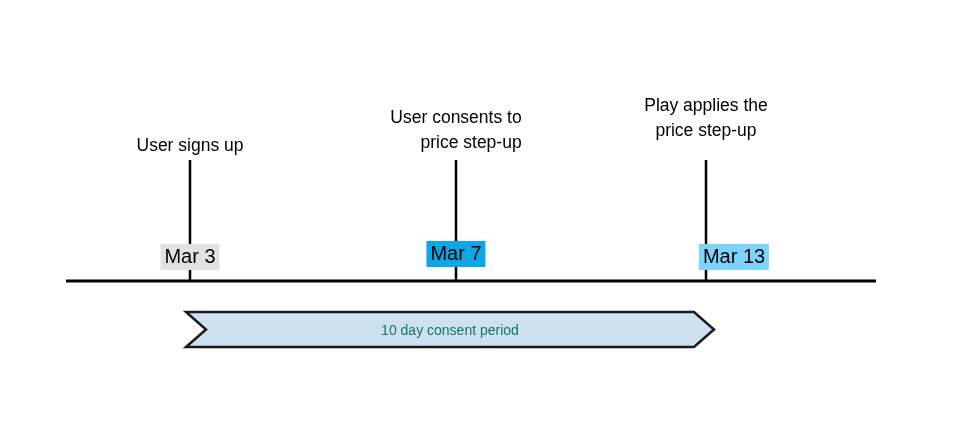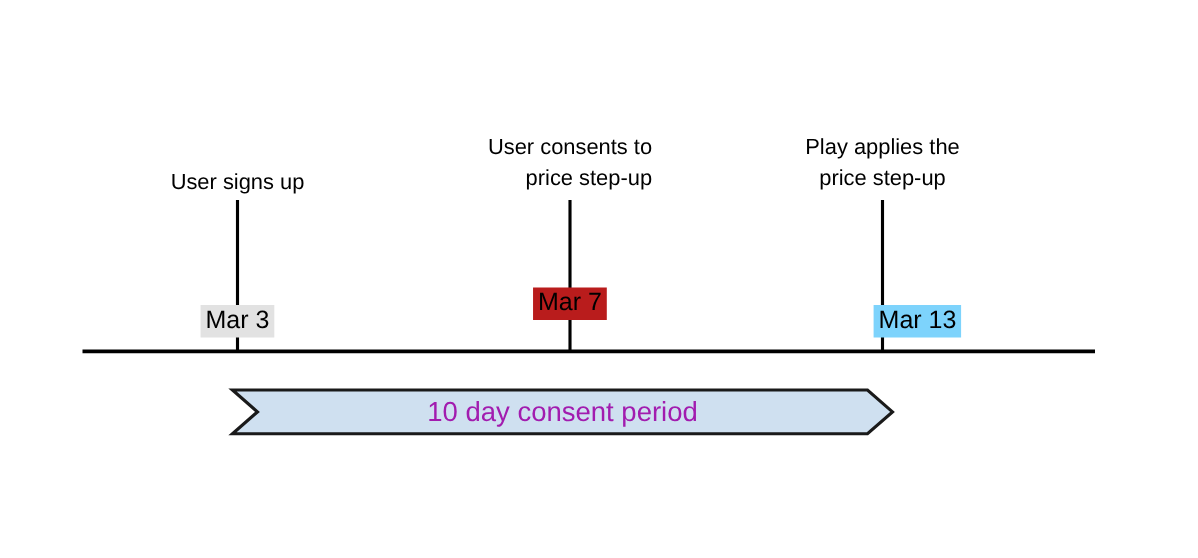--- a/index.html
+++ b/index.html
@@ -51,23 +51,23 @@
     font-size: 20px;
     line-height: 23px;
     color: #000000;
     background: #e2e2e2;
     padding: 1px 4px 2px 4px;
     transform: translate(-50%, -50%);
     white-space: nowrap;
   }
   .band-label {
     position: absolute;
-    font-size: 22px;
+    font-size: 14px;
     line-height: 22px;
-    color: #a21caf;
+    color: #0f766e;
     transform: translate(-50%, -50%);
     white-space: nowrap;
   }
 </style>
 </head>
 <body>
 
 <div id="diagram">
 
   <svg class="timeline-svg" viewBox="0 0 958 446">
@@ -78,23 +78,23 @@
     <line class="tick" id="tick-2" x1="706" y1="160" x2="706" y2="281" stroke="#000000" stroke-width="2.5"></line>
 
     <polygon id="period-band-shape" points="186,312 694,312 714,329.5 694,347 186,347 206,329.5" fill="#cfe0f0" stroke="#1a1a1a" stroke-width="2.5" stroke-linejoin="miter"></polygon>
   </svg>
 
   <div class="layer">
 
     <div class="event-caption" id="caption-0" style="left:190px; top:133px;">User signs up</div>
     <div class="event-caption" id="caption-1" style="left:456px; top:105px;text-align:right;">User consents to
 price step-up</div>
-    <div class="event-caption" id="caption-2" style="left:706px; top:105px;">Play applies the
+    <div class="event-caption" id="caption-2" style="left:706px; top:93px;">Play applies the
 price step-up</div>
 
     <div class="date-label" id="date-0" style="left: 190px; top: 257px; background: rgb(226, 226, 226);">Mar 3</div>
-    <div class="date-label" id="date-1" style="left: 456px; top: 243px; background: #b91c1c;">Mar 7</div>
+    <div class="date-label" id="date-1" style="left: 456px; top: 254px; background: #0ea5e9;">Mar 7</div>
     <div class="date-label" id="date-2" style="left: 734px; top: 257px; background: #7dd3fc;">Mar 13</div>
 
     <div class="band-label" id="band-label" style="left: 450px; top: 329.5px;">10 day consent period</div>
 
   </div>
 </div>
 
 </body></html>

